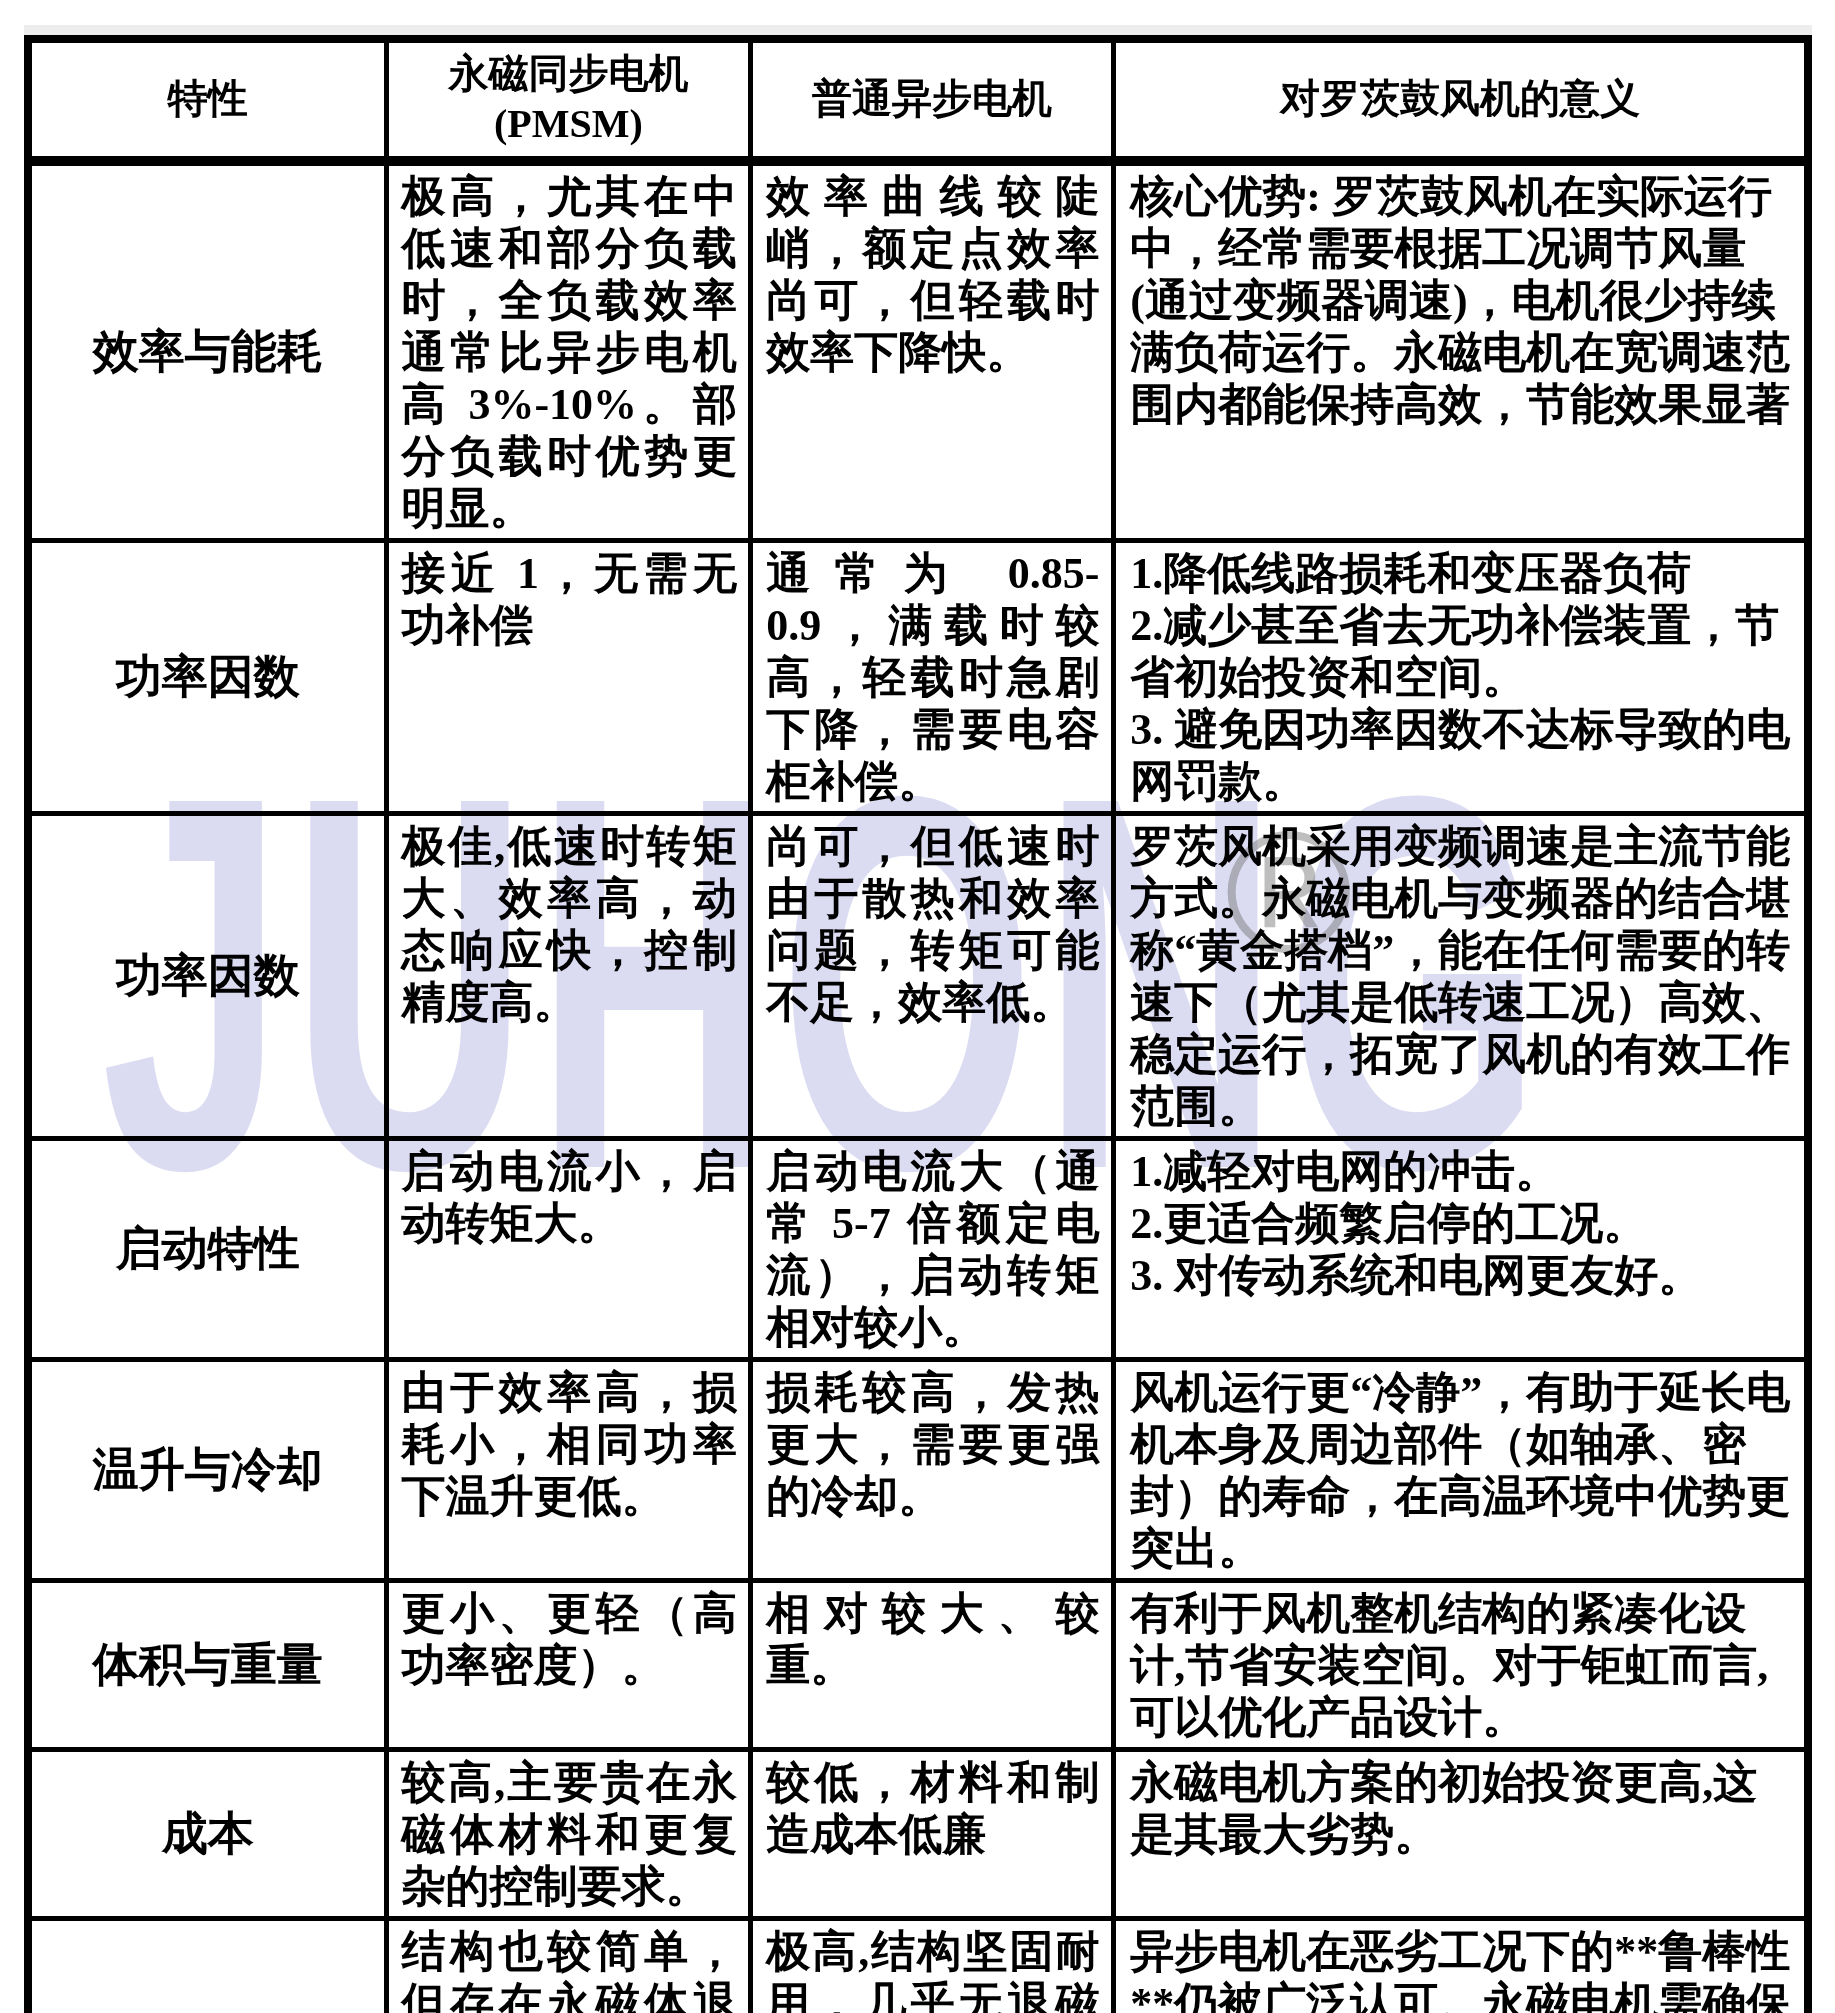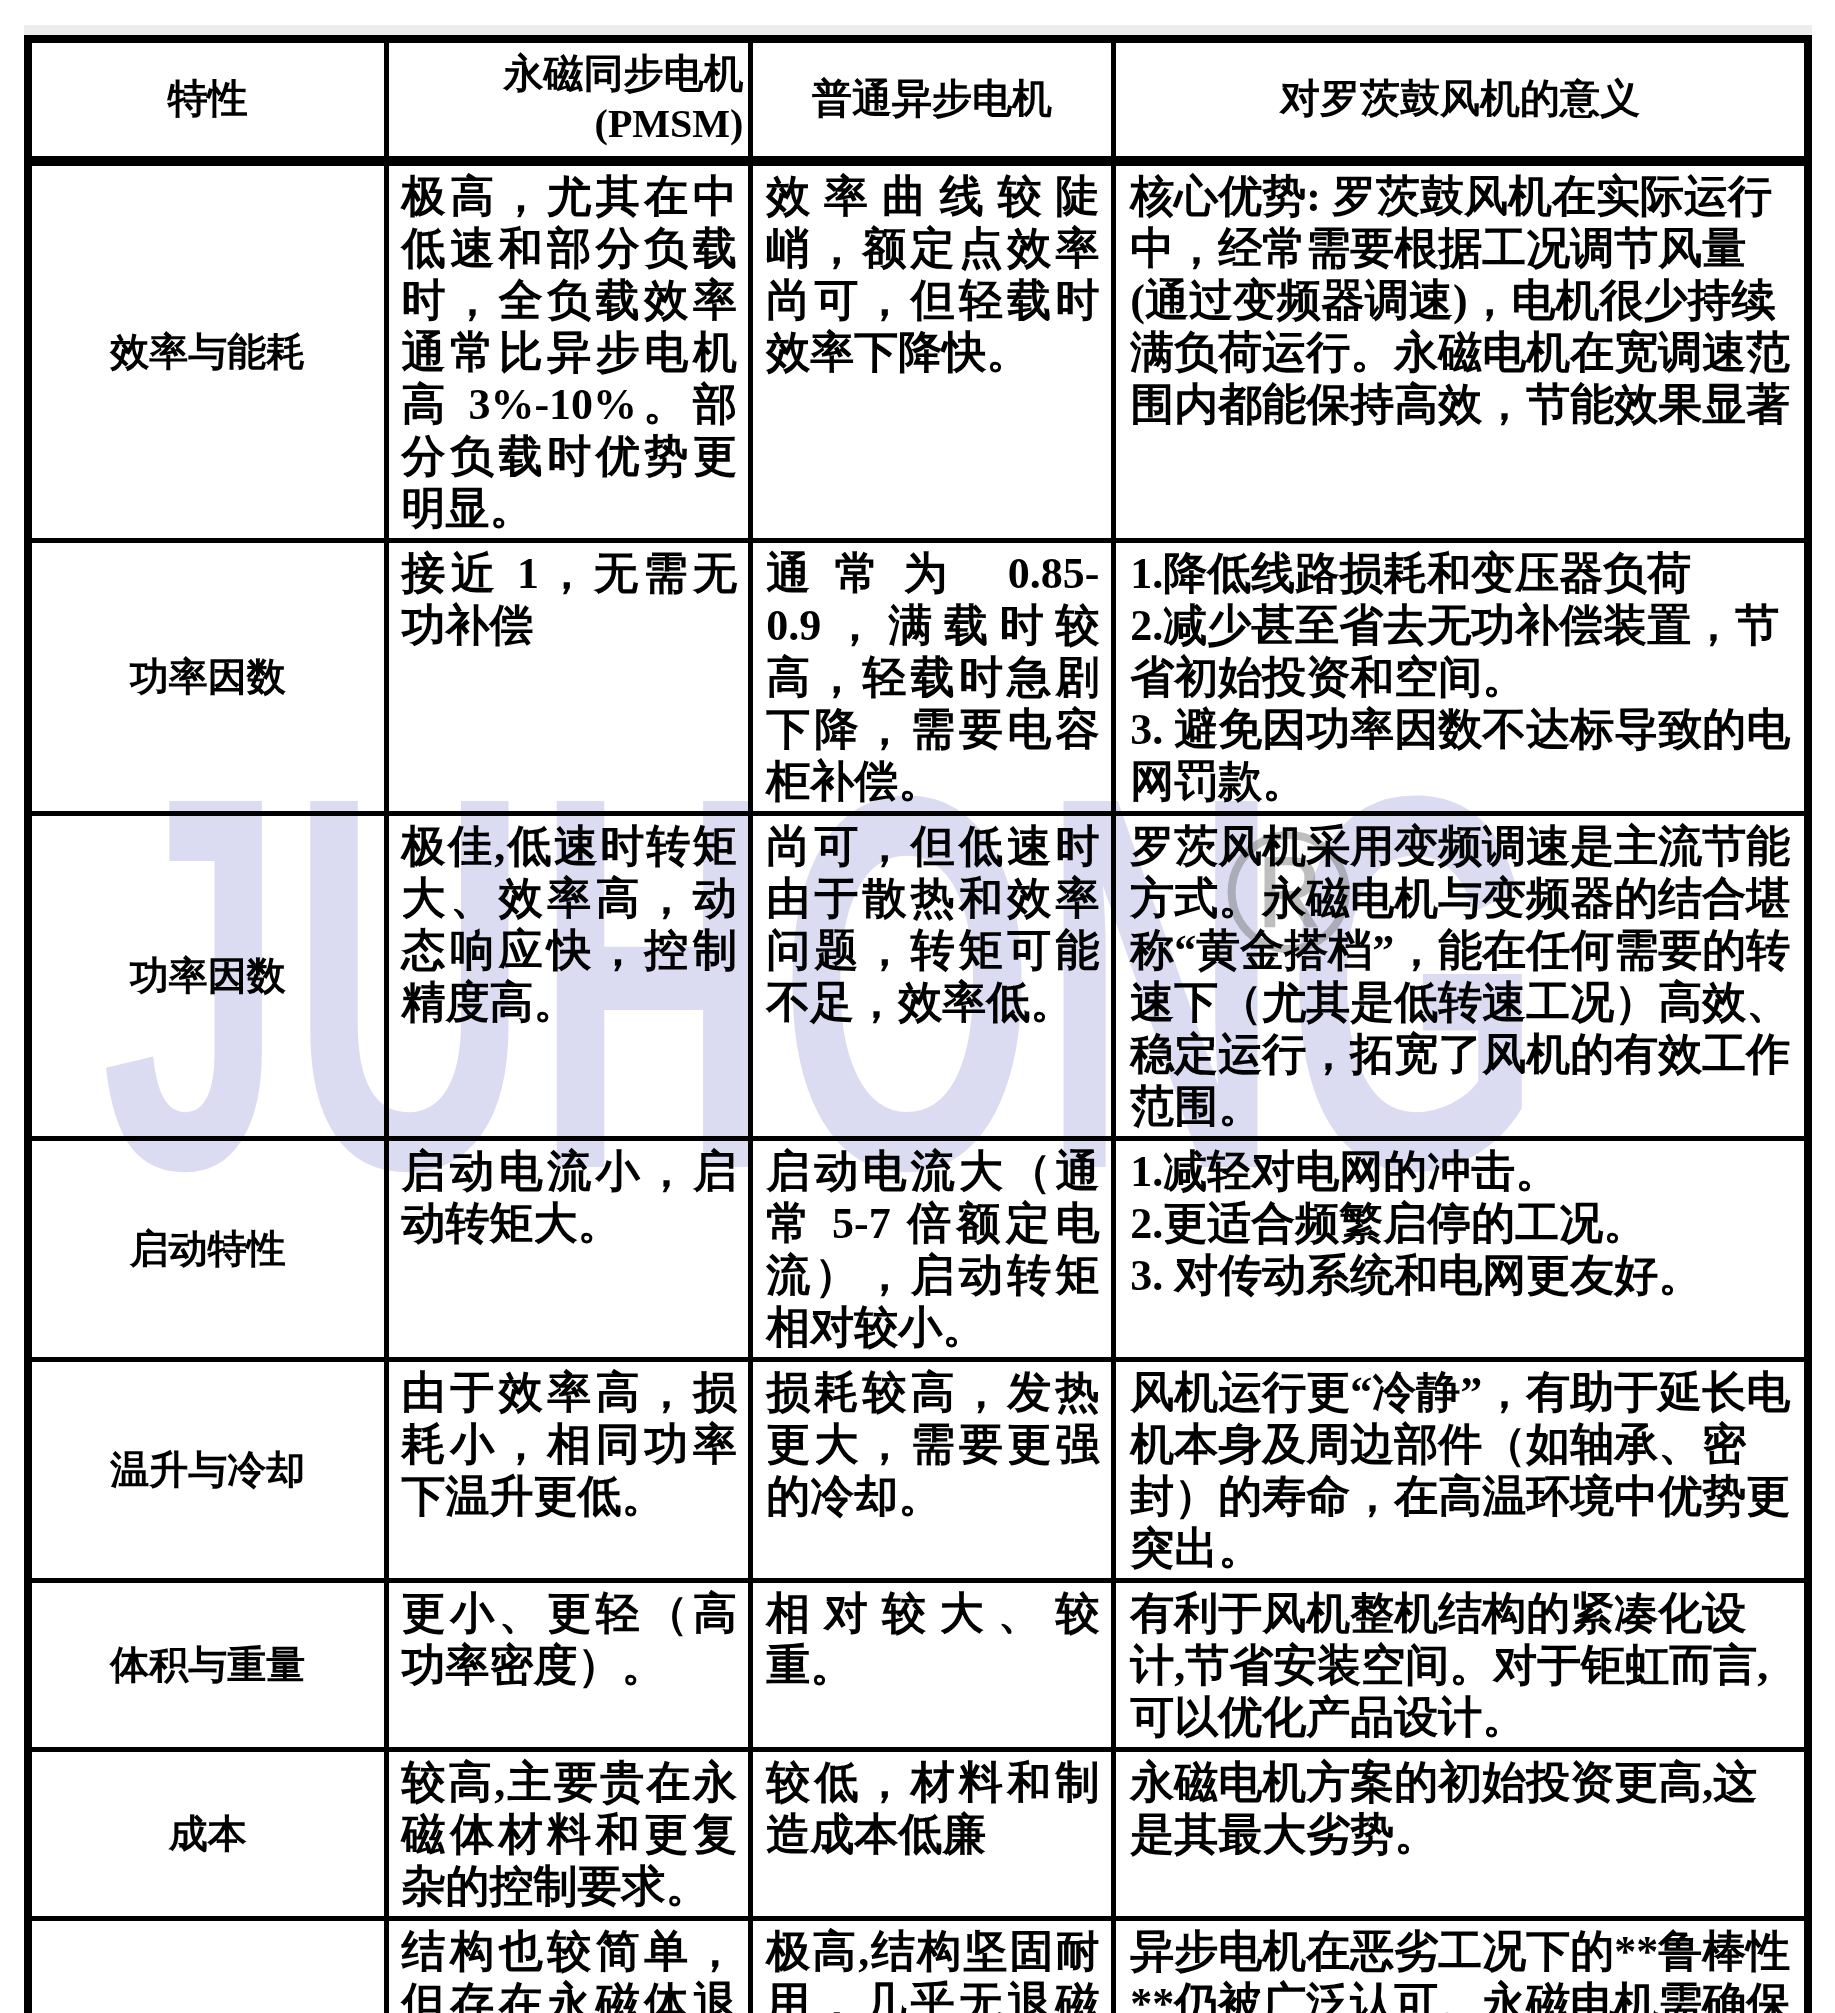--- a/index.html
+++ b/index.html
@@ -43,25 +43,25 @@
   thead th{
     border-bottom:10.5px solid #000;
     font-size:40px;font-weight:700;text-align:center;vertical-align:middle;
     white-space:pre-line;line-height:50px;padding:6.4px 4.8px;
   }
   td{
     vertical-align:top;font-size:44px;line-height:52px;font-weight:700;
     white-space:pre-wrap;padding:4.8px 11.3px 3.2px 13px;color:#000;
   }
   td.feat{
-    vertical-align:middle;text-align:center;font-size:39px;
+    vertical-align:middle;text-align:center;font-size:46px;
     white-space:normal;padding:3.2px;
   }
   .c1{width:342px;}
-  .c2{width:350px;text-align:right;}
+  .c2{width:350px;}
   .c3{width:348px;}
   .c4{width:auto;}
   td.c2,td.c3{text-align:justify;}
   td.c4{text-align:left;padding-left:14.5px;}
   .r1{height:316px}.r2{height:263px}.r3{height:272px}.r4{height:221px}
   .r5{height:158px}.r6{height:169px}.r7{height:147px}.r8{height:289px}
 </style>
 </head>
 <body>
 

